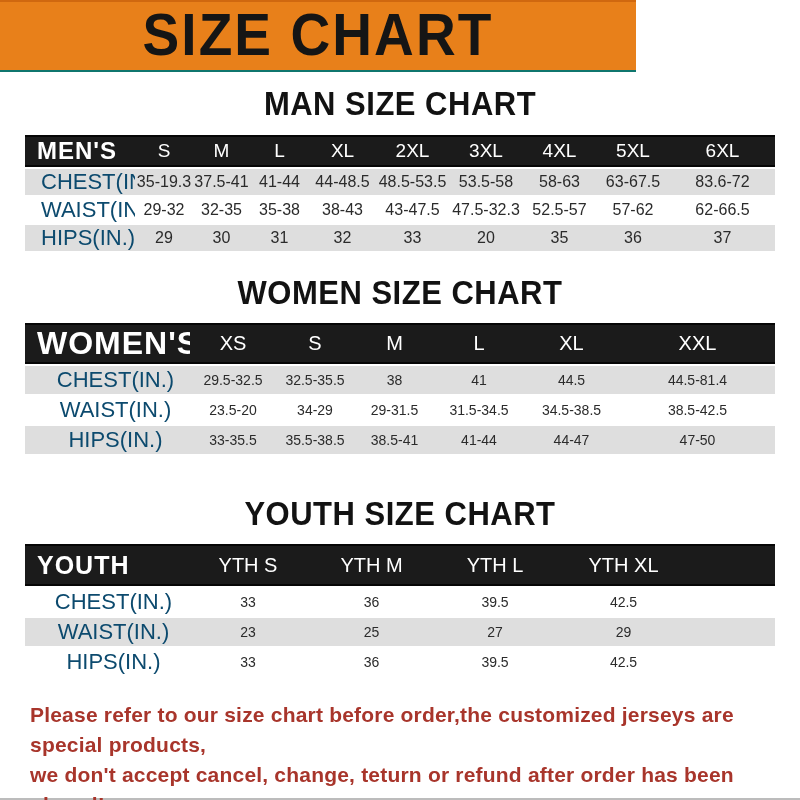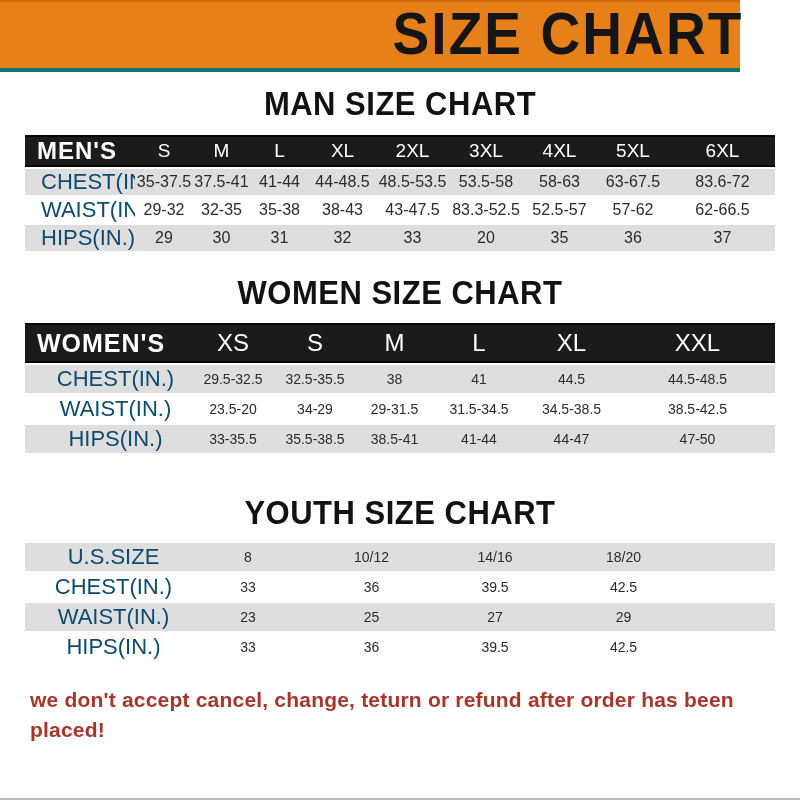--- a/index.html
+++ b/index.html
@@ -11,25 +11,25 @@
   }
   .page {
     width: 800px; height: 800px;
     background: #ffffff;
     border-bottom: 2px solid #bcbcbc;
     position: relative;
   }
 
   
   .banner {
-    width: 740px; height: 72px;
+    width: 636px; height: 72px;
     background: #E8801A;
     border-top: 2px solid #d0680f;
-    border-bottom: 4px solid #0f766e;
-    display: flex; align-items: center; justify-content: flex-end;
+    border-bottom: 2px solid #0f766e;
+    display: flex; align-items: center; justify-content: center;
   }
   .banner .banner-title {
     color: #151515;
     font-size: 54px;
     font-weight: bold;
     letter-spacing: 2px;
     transform: scale(1.02, 1.1);
     line-height: 1;
     padding-bottom: 4px;
   }
@@ -68,22 +68,22 @@
     border-bottom: 2px solid #060606;
   }
   tr.bar td.bar-label {
     text-align: left;
     padding-left: 12px;
     font-weight: bold;
     letter-spacing: 1px;
   }
   .men-table   tr.bar td { height: 32px; font-size: 19px; }
   .men-table   tr.bar td.bar-label { font-size: 24px; margin-top: 12px; }
-  .women-table tr.bar td { height: 40px; font-size: 24px; }
-  .women-table tr.bar td.bar-label { font-size: 25px; }
+  .women-table tr.bar td { height: 40px; font-size: 20px; }
+  .women-table tr.bar td.bar-label { font-size: 32px; }
   .youth-table tr.bar td { height: 42px; font-size: 20px; }
   .youth-table tr.bar td.bar-label { font-size: 25px; }
 
   tr.data td { height: 25px; font-size: 16px; color: #2b2b2b; }
   .women-table tr.data td, .youth-table tr.data td { height: 28px; font-size: 14px; }
   tr.data td.row-label { font-size: 22px; color: #0c4a6e; padding-left: 16px; }
   tr.data.gray td { background: #dedede; }
   tr.data.white td { background: #ffffff; }
 
   
@@ -128,38 +128,38 @@
       <td>L</td>
       <td>XL</td>
       <td>2XL</td>
       <td>3XL</td>
       <td>4XL</td>
       <td>5XL</td>
       <td>6XL</td>
     </tr>
     <tr class="data gray">
       <td class="row-label">CHEST(IN.)</td>
-      <td>35-37.5</td>
+      <td>35-19.3</td>
       <td>37.5-41</td>
       <td>41-44</td>
       <td>44-48.5</td>
       <td>48.5-53.5</td>
       <td>53.5-58</td>
       <td>58-63</td>
       <td>63-67.5</td>
       <td>83.6-72</td>
     </tr>
     <tr class="data white">
       <td class="row-label">WAIST(IN.)</td>
       <td>29-32</td>
       <td>32-35</td>
       <td>35-38</td>
       <td>38-43</td>
       <td>43-47.5</td>
-      <td>83.3-52.5</td>
+      <td>47.5-32.3</td>
       <td>52.5-57</td>
       <td>57-62</td>
       <td>62-66.5</td>
     </tr>
     <tr class="data gray">
       <td class="row-label">HIPS(IN.)</td>
       <td>29</td>
       <td>30</td>
       <td>31</td>
       <td>32</td>
@@ -194,21 +194,21 @@
       <td>XL</td>
       <td>XXL</td>
     </tr>
     <tr class="data gray">
       <td class="row-label">CHEST(IN.)</td>
       <td>29.5-32.5</td>
       <td>32.5-35.5</td>
       <td>38</td>
       <td>41</td>
       <td>44.5</td>
-      <td>44.5-48.5</td>
+      <td>44.5-81.4</td>
     </tr>
     <tr class="data white">
       <td class="row-label">WAIST(IN.)</td>
       <td>23.5-20</td>
       <td>34-29</td>
       <td>29-31.5</td>
       <td>31.5-34.5</td>
       <td>34.5-38.5</td>
       <td>38.5-42.5</td>
     </tr>
@@ -229,26 +229,26 @@
   <table class="size-table youth-table">
     <colgroup>
       <col style="width:161px">
         <col style="width:124px">
         <col style="width:123px">
         <col style="width:124px">
       <col style="width:133px">
         <col style="width:85px">
     </colgroup>
     <tbody>
-    <tr class="data gray">
-      <td class="row-label">U.S.SIZE</td>
-      <td>8</td>
-      <td>10/12</td>
-      <td>14/16</td>
-      <td>18/20</td>
+        <tr class="bar">
+      <td class="bar-label">YOUTH</td>
+      <td>YTH S</td>
+      <td>YTH M</td>
+      <td>YTH L</td>
+      <td>YTH XL</td>
       <td></td>
     </tr>
     <tr class="data white">
       <td class="row-label">CHEST(IN.)</td>
       <td>33</td>
       <td>36</td>
       <td>39.5</td>
       <td>42.5</td>
       <td></td>
     </tr>
@@ -265,16 +265,17 @@
       <td>33</td>
       <td>36</td>
       <td>39.5</td>
       <td>42.5</td>
       <td></td>
     </tr>
   </tbody>
     </table>
 
   <div class="footer-note">
+    <div>Please refer to our size chart before order,the customized jerseys are special products,</div>
     <div>we don't accept cancel, change, teturn or refund after order has been placed!</div>
   </div>
 
 </div>
 
 </body></html>

